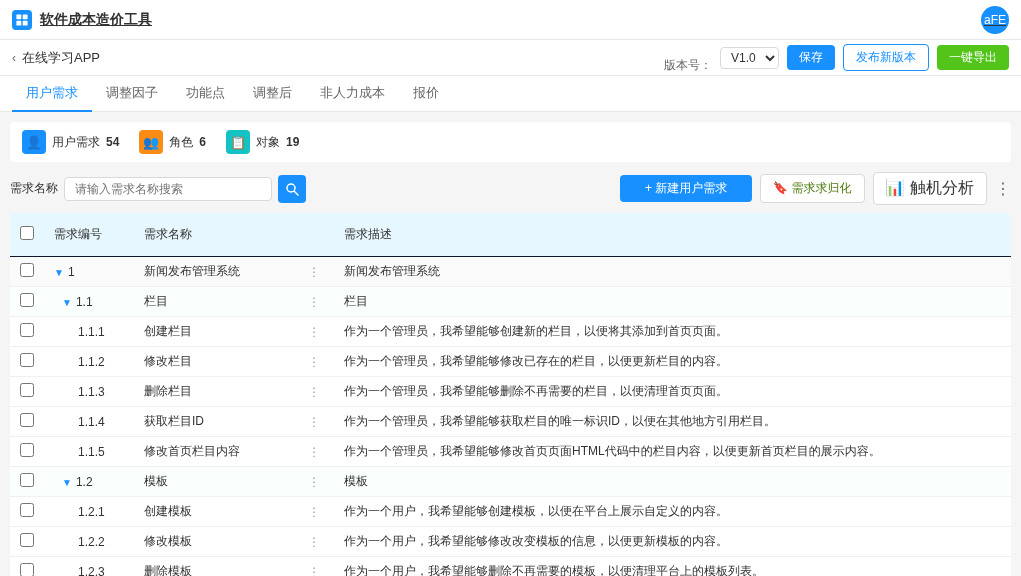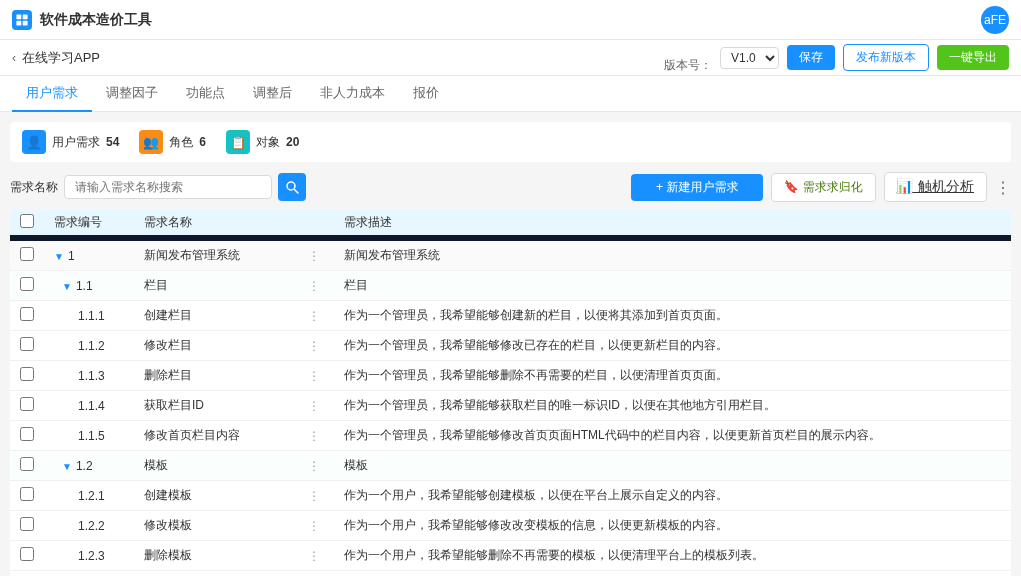--- a/index.html
+++ b/index.html
@@ -1,21 +1,21 @@
 <!DOCTYPE html>
 <html><head>
   <meta charset="utf-8">
   <style>
     * { box-sizing: border-box; margin: 0; padding: 0; }
     body { font-family: 'Microsoft YaHei', Arial, sans-serif; font-size: 12px; background: #f0f2f5; color: #333; overflow: hidden; }
 
     
     .title-bar {
       display: flex; align-items: center; background: #fff; height: 40px;
-      padding: 0 12px; border-bottom: 1px solid #e8e8e8;
+      padding: 0 12px; border-bottom: 1px solid #e8e8e8; text-decoration: underline;
     }
     .title-bar-logo { width: 20px; height: 20px; background: #1890ff; border-radius: 4px; margin-right: 8px; display: flex; align-items: center; justify-content: center; }
     .title-bar-logo svg { width: 14px; height: 14px; }
     .title-bar-title { font-size: 14px; font-weight: bold; color: #333; }
 
     
     .sub-header {
       display: flex; align-items: center; background: #fff; height: 36px;
       padding: 0 12px; border-bottom: 1px solid #e8e8e8;
       justify-content: space-between;
@@ -69,29 +69,29 @@
       border: 1px solid #d9d9d9; border-radius: 4px; padding: 4px 10px;
       font-size: 12px; width: 208px; outline: none; color: #999;
     }
     .search-btn {
       width: 28px; height: 28px; background: #1890ff; border: none; border-radius: 4px;
       cursor: pointer; display: flex; align-items: center; justify-content: center; color: #fff;
     }
     .toolbar-right { display: flex; align-items: center; gap: 8px; }
     .btn-add { background: #1890ff; color: #fff; border: none; border-radius: 4px; padding: 5px 25px; font-size: 12px; cursor: pointer; display: flex; align-items: center; gap: 4px; }
     .btn-req { background: #fff; color: #4d7c0f; border: 1px solid #d9d9d9; border-radius: 4px; padding: 5px 12px; font-size: 12px; cursor: pointer; display: flex; align-items: center; gap: 4px; }
-    .btn-analysis { background: #fff; color: #333; border: 1px solid #d9d9d9; border-radius: 4px; padding: 5px 12px; font-size: 14px; cursor: pointer; display: flex; align-items: center; gap: 4px; text-decoration: underline; }
+    .btn-analysis { background: #fff; color: #333; border: 1px solid #d9d9d9; border-radius: 4px; padding: 5px 12px; font-size: 16px; cursor: pointer; display: flex; align-items: center; gap: 4px; }
 
     
     .table-container { background: #fff; border-radius: 4px; overflow: hidden; }
     .table { width: 100%; border-collapse: collapse; font-size: 12px; }
     .table thead tr { background: #e6f7ff; }
     .table thead th {
-      padding: 4px 10px; text-align: left; font-weight: 500; color: #333;
-      border-bottom: 6px solid #0f172a; font-size: 12px;
+      padding: 13px 10px; text-align: left; font-weight: 500; color: #333;
+      border-bottom: 1px solid #0f172a; font-size: 12px;
     }
     .table tbody tr { border-bottom: 1px solid #f0f0f0; }
     .table tbody td { padding: 6px 10px; color: #333; font-size: 12px; }
     .table tbody tr.group-row td { background: #fafafa; font-weight: 500; }
     .table tbody tr.sub-group-row td { background: #fafffe; }
     .checkbox { width: 14px; height: 14px; cursor: pointer; }
     .col-check { width: 30px; }
     .col-id { width: 90px; }
     .col-name { width: 160px; }
     .expand-icon { margin-right: 4px; color: #1890ff; cursor: pointer; font-size: 10px; }
@@ -151,21 +151,21 @@
       <span class="stat-count">54</span>
     </div>
     <div class="stat-item">
       <div class="stat-icon stat-icon-orange">👥</div>
       <span class="stat-label">角色</span>
       <span class="stat-count">6</span>
     </div>
     <div class="stat-item">
       <div class="stat-icon stat-icon-cyan">📋</div>
       <span class="stat-label">对象</span>
-      <span class="stat-count">20</span>
+      <span class="stat-count">19</span>
     </div>
   </div>
 
   <div class="toolbar">
     <div class="search-box">
       <span class="search-label">需求名称</span>
       <input class="search-input" placeholder="请输入需求名称搜索" style="">
       <button class="search-btn">
         <svg width="14" height="14" viewBox="0 0 14 14" fill="none">
           <circle cx="6" cy="6" r="4" stroke="white" stroke-width="1.5"></circle>

